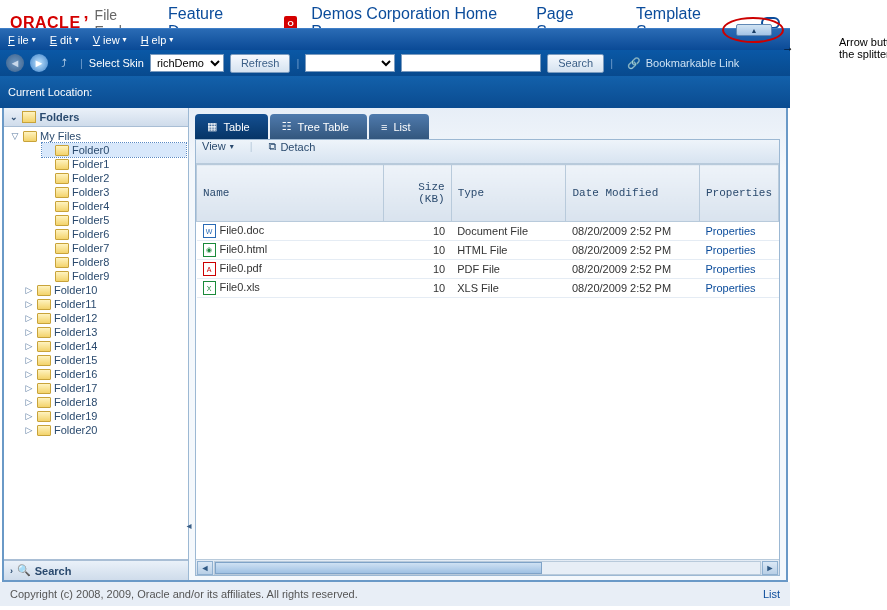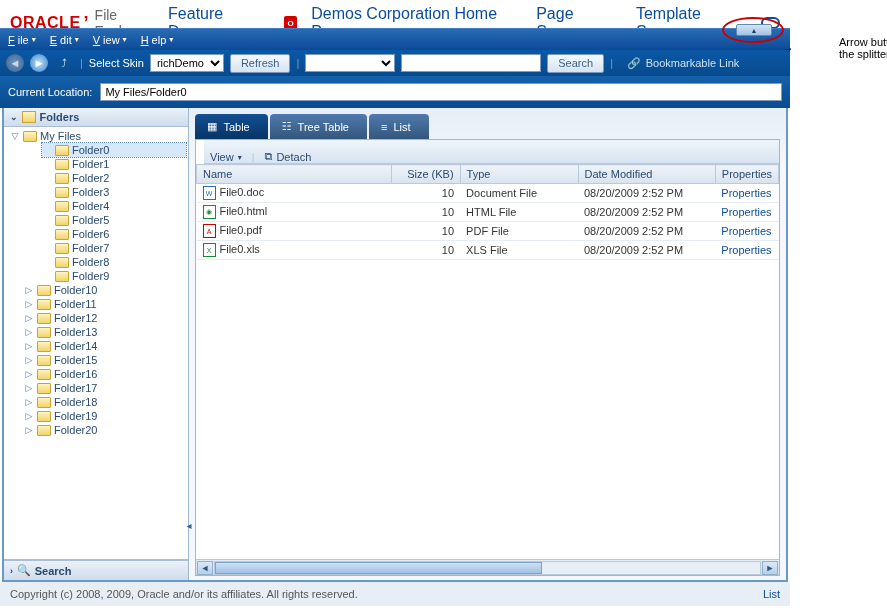--- a/index.html
+++ b/index.html
@@ -48,25 +48,25 @@
   .treelv1 { margin-left:14px;}
   .treelv2 { margin-left:32px;}
   .search-panel { background:linear-gradient(#eaf1f9,#cfdceb); border-top:1px solid #a9bed5; padding:3px 6px; display:flex; align-items:center; gap:4px; color:#2a4a6e; font-weight:bold;}
   .collapse-handle { position:absolute; right:-6px; bottom:40px; width:10px; height:30px; display:flex; align-items:center; justify-content:center; font-size:10px; color:#3b5f87;}
 
   .right { flex:1; background:linear-gradient(#e7eef7,#f4f8fc 60px); display:flex; flex-direction:column; padding:6px 6px 4px 6px;}
   .tabs { display:flex; height:25px; }
   .tab { padding:4px 18px 4px 12px; display:flex; align-items:center; gap:6px; color:#fff; border-radius:4px 4px 0 0; margin-right:2px; cursor:pointer; background:linear-gradient(#4f7aad,#33577e); }
   .tab.active { background:linear-gradient(#144f91,#063567); }
   .tabarea { flex:1; border:1px solid #9cb8d3; background:#fff; display:flex; flex-direction:column;}
-  .tabtool { background:linear-gradient(#eef4fa,#d8e4f1); border-bottom:1px solid #b8cadb; height:24px; display:flex; align-items:flex-end; padding:0 6px; gap:10px;margin-left:8px;}
+  .tabtool { background:linear-gradient(#eef4fa,#d8e4f1); border-bottom:1px solid #b8cadb; height:24px; display:flex; align-items:flex-start; padding:0 6px; gap:16px;}
   .tablinkbtn { color:#2a4a6e; display:flex; align-items:center; gap:4px; cursor:pointer;}
 
   table.grid { width:100%; border-collapse:collapse; }
-  table.grid th { background:linear-gradient(#eef3f9,#d9e3ee); border:1px solid #b8cadb; text-align:left; font-weight:normal; color:#2a4a6e; padding:3px 6px;}
+  table.grid th { background:linear-gradient(#eef3f9,#d9e3ee); border:1px solid #b8cadb; text-align:left; font-weight:normal; color:#2a4a6e; padding:16px 6px;font-family:Liberation Mono, monospace;}
   table.grid td { border-bottom:1px solid #e5ecf4; padding:2px 6px; color:#333;}
   table.grid td a { color:#0b4c9b; text-decoration:none;}
   .fileicon { width:13px; height:14px; display:inline-flex; align-items:center; justify-content:center; border:1px solid #9cb8d3; background:#fff; font-size:7px; margin-right:4px; vertical-align:middle;}
   .filler { flex:1; }
   .hscroll { height:16px; background:linear-gradient(#e4ecf5,#cfdceb); border-top:1px solid #b8cadb; display:flex; align-items:center;}
   .hscroll .arrow { width:16px; height:14px; background:linear-gradient(#dbe8f6,#b8cfe6); border:1px solid #8fb0d0; margin:0 1px; display:flex; align-items:center; justify-content:center; color:#2f5884; font-size:9px;}
   .hscroll .track { flex:1; height:14px; background:#e7eef6; border:1px solid #b8cadb; position:relative;}
   .hscroll .thumb { position:absolute; left:0; top:0; bottom:0; width:60%; background:linear-gradient(#cfe1f3,#9fc1e3); border:1px solid #7fa3c8;}
 
   .footer { padding:6px 10px; background:#e8eef6; color:#555; display:flex;}
@@ -119,21 +119,20 @@
     <div class="btn">Search</div>
     <span style="color:#6e9bcb">|</span>
     <div class="bookmark">
       <span>🔗</span>
       <span>Bookmarkable Link</span>
     </div>
   </div>
 
   <div class="locbar">
     <label>Current Location:</label>
-    <input value="My Files/Folder0" style="">
   </div>
 
   <div class="main">
     <div class="left">
       <div class="panel-head">
         <span style="font-size:9px">⌄</span>
         <span style="width:14px;height:12px;background:linear-gradient(#fff3bf,#f3d36b);border:1px solid #c8a33a;"></span>
         <span>Folders</span>
       </div>
       <div class="tree" id="tree">

